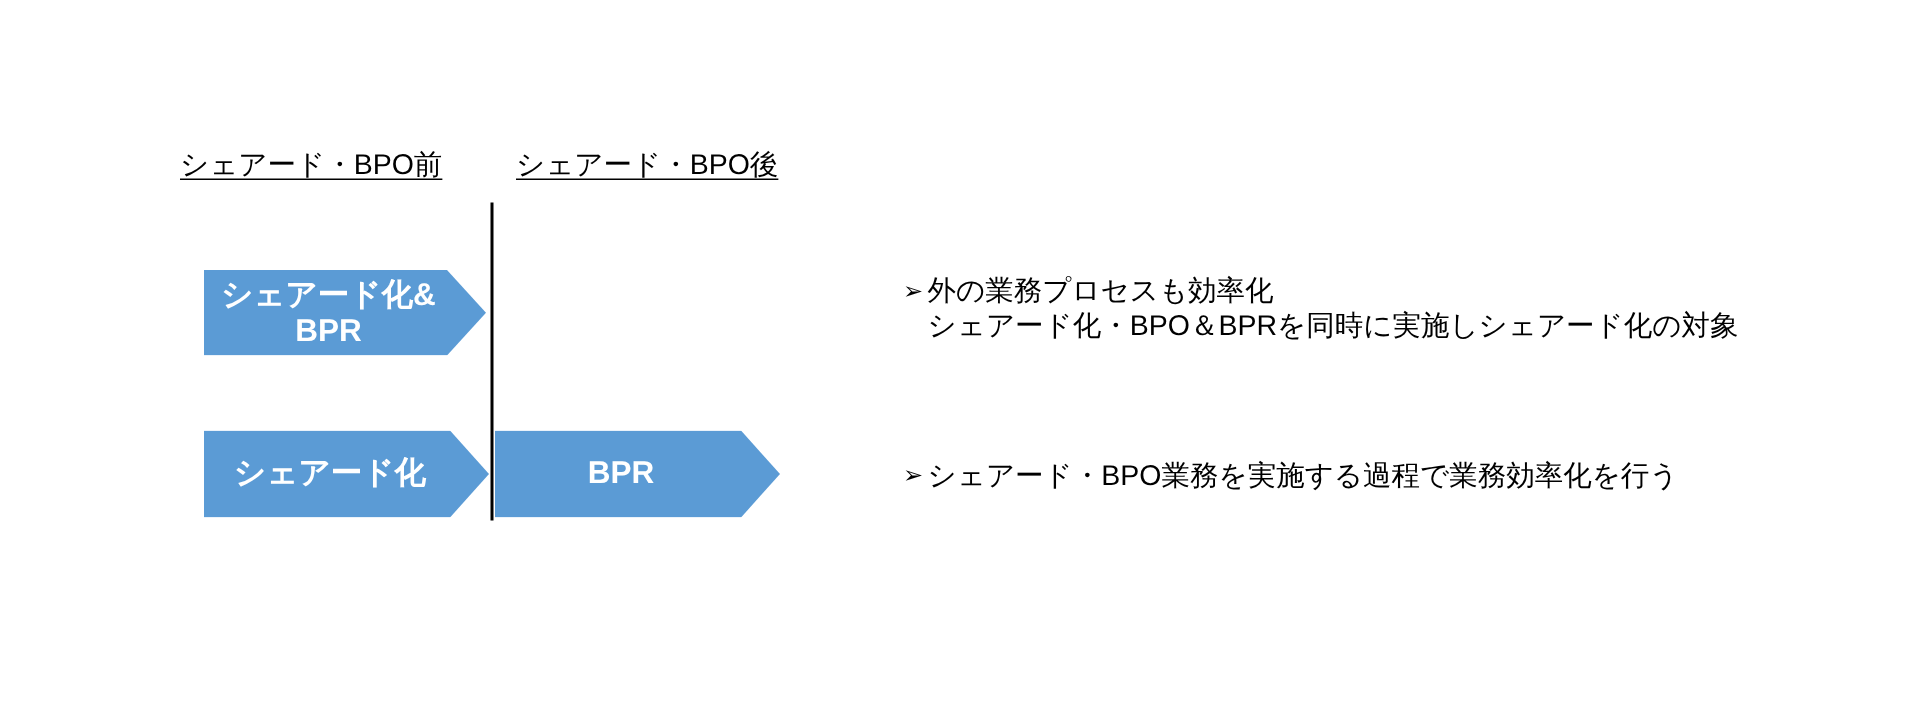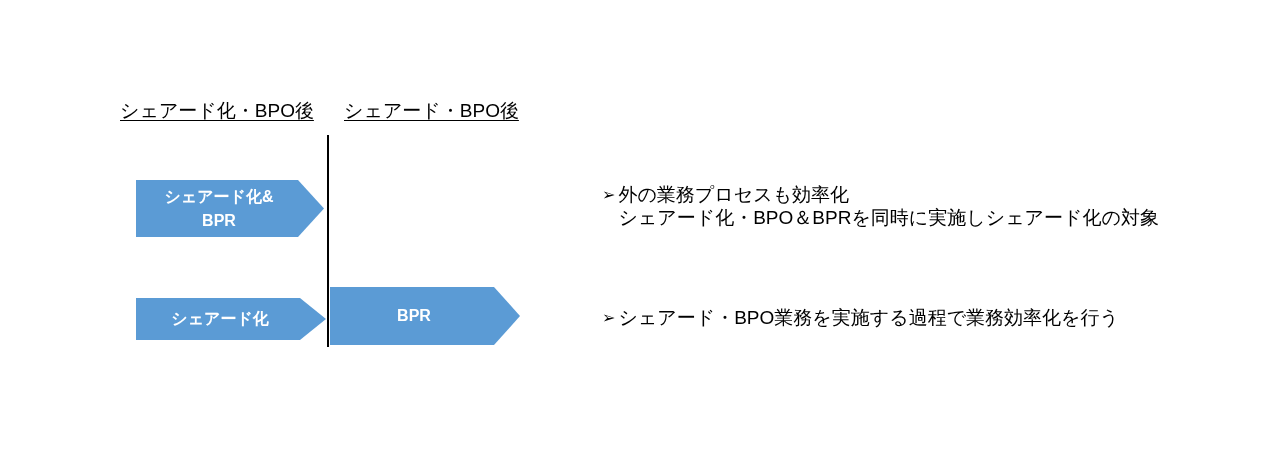--- a/index.html
+++ b/index.html
@@ -45,28 +45,28 @@
   .arrow {
     position: absolute;
     background: var(--arrow-fill);
     clip-path: polygon(0 0, calc(100% - 26px) 0, 100% 50%, calc(100% - 26px) 100%, 0 100%);
     display: flex;
     flex-direction: column;
     align-items: center;
     justify-content: center;
     padding-right: 22px;
     color: var(--arrow-text);
-    font-size: 16px;
+    font-size: 21px;
     font-weight: 700;
     line-height: 24px;
     text-align: center;
     white-space: nowrap;
   }
   .arrow.a1 { left: 136px; top: 180px; width: 188px; height: 57px; }
-  .arrow.a2 { left: 136px; top: 298px; width: 190px; height: 42px; }
+  .arrow.a2 { left: 136px; top: 287px; width: 190px; height: 58px; }
   .arrow.a3 { left: 330px; top: 287px; width: 190px; height: 58px; }
   .note {
     position: absolute;
     display: flex;
     align-items: flex-start;
     font-size: 19px;
     line-height: 23px;
     color: var(--text);
   }
   .note.n1 { left: 602px; top: 183px; }
@@ -77,21 +77,21 @@
     margin-right: 3px;
     flex: 0 0 auto;
   }
   .note .note-text span { display: block; white-space: nowrap; }
 </style>
 </head>
 <body>
 
 <div class="canvas">
 
-  <div class="col-header h1">シェアード化・BPO後</div>
+  <div class="col-header h1">シェアード・BPO前</div>
 
   <div class="col-header h2">シェアード・BPO後</div>
 
   <div class="vline"></div>
 
   <div class="arrow a1">
     <div>シェアード化&amp;</div>
     <div>BPR</div>
   </div>
 

